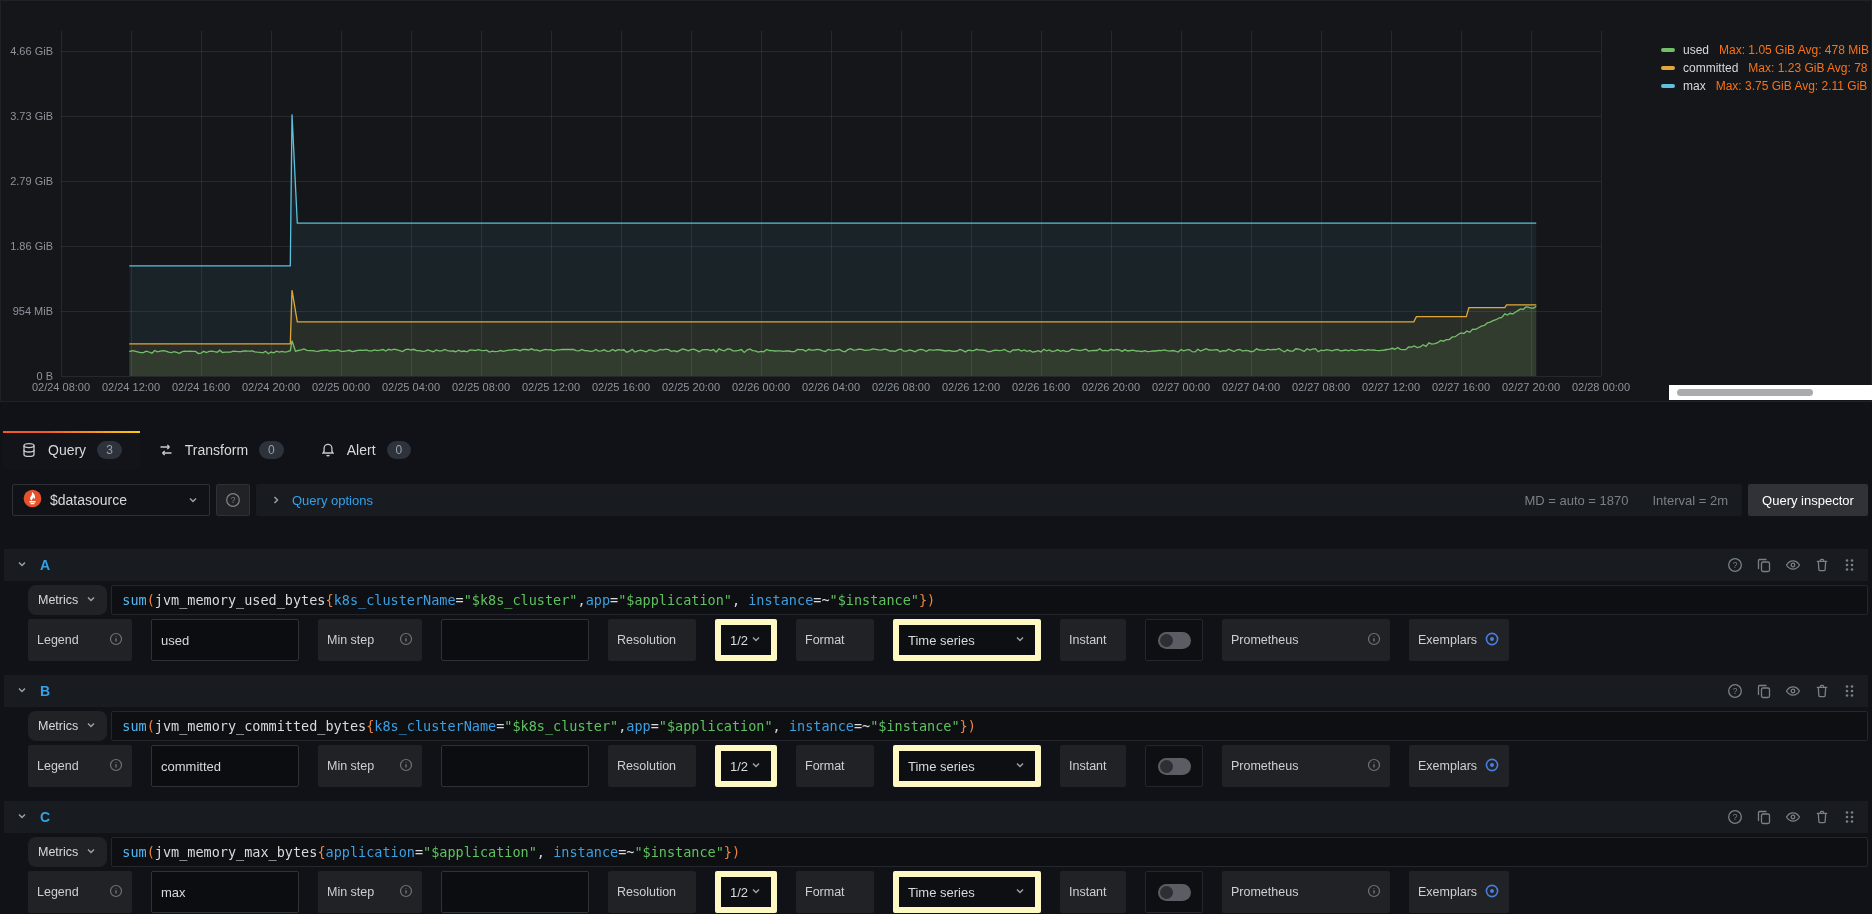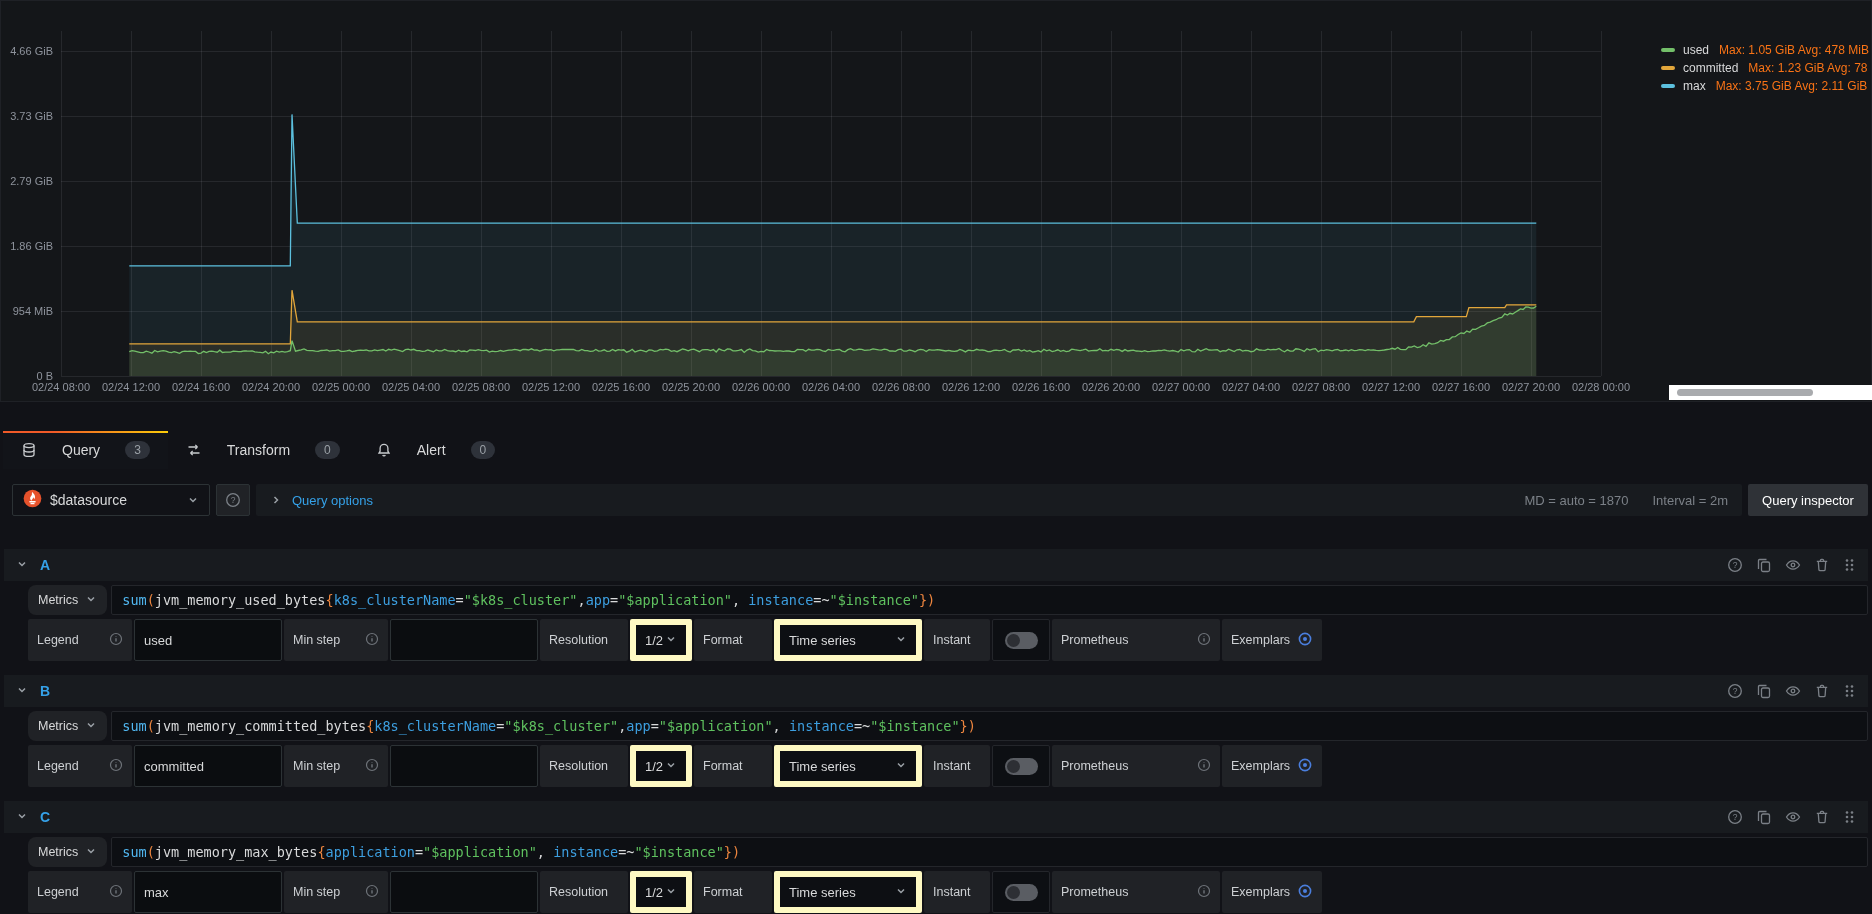--- a/index.html
+++ b/index.html
@@ -17,21 +17,21 @@
   .legend-row { display:flex; align-items:center; height:18px; cursor:pointer; }
   .swatch { width:14px; height:4px; border-radius:2px; margin-right:8px; flex:none; }
   .lg-name { margin-right:10px; color:#d8d9da; }
   .lg-stats { color:#f97316; }
 
   .legend-scrollbar { position:absolute; left:1668px; top:384px; width:204px; height:15px; background:#ffffff; }
   .legend-scrollbar-thumb { position:absolute; left:8px; top:4px; width:136px; height:7px; background:#a9abae; border-radius:4px; }
 
   
   .tabbar { display:flex; align-items:stretch; height:37px; margin-top:29px; padding-left:3px; background:#111217; }
-  .tab { position:relative; display:flex; align-items:center; gap:25px; padding:14px 18px; font-size:14px; color:#d8d9da; cursor:pointer; }
+  .tab { position:relative; display:flex; align-items:center; gap:11px; padding:14px 18px; font-size:14px; color:#d8d9da; cursor:pointer; }
   .tab.active { background:#121419; box-shadow:0 1px 0 #121419; }
   .tab.active::before { content:""; position:absolute; top:0; left:0; right:0; height:2px;
       background:linear-gradient(90deg,#f05a28 30%,#fbca0a 99%); }
   .tab .ticon { display:flex; width:16px; height:16px; }
   .badge { background:#2e323a; color:#9aa0a6; border-radius:11px; padding:1px 9px; font-size:12px; line-height:16px; }
 
   
   .toolbar { display:flex; align-items:flex-end; gap:6px; height:32px; margin:16px 4px 0 12px; }
   .ds-select { display:flex; align-items:center; gap:8px; width:198px; height:32px; padding:0 10px;
       background:#111217; border:1px solid #2c3235; border-radius:2px; cursor:pointer; font-size:14px; }
@@ -61,21 +61,21 @@
       border:none; border-radius:8px; color:#d8d9da; font-family:"Liberation Sans",sans-serif; font-size:12.5px; font-weight:500; cursor:pointer; }
   .exprbox { flex:1; display:flex; align-items:center; padding:0 10px; background:#0d0f13;
       border:1px solid #24262b; border-radius:2px; font-family:"DejaVu Sans Mono", monospace; font-size:13.5px; white-space:pre; cursor:text; }
   .tk-fn  { color:#51b8f2; }
   .tk-br  { color:#ee863f; }
   .tk-lbl { color:#3d9fe0; }
   .tk-str { color:#5fc15f; }
   .tk-op  { color:#d8d9da; }
   .tk-txt { color:#d8d9da; }
 
-  .qoptions { display:flex; gap:2px; margin:4px 0 0 24px; height:42px; }
+  .qoptions { display:flex; gap:19px; margin:4px 0 0 24px; height:42px; }
   .chip { display:flex; align-items:center; justify-content:space-between; padding:0 9px;
       background:#202226; border-radius:2px; color:#cdd0d3; font-size:12.5px; font-weight:500; flex:none; }
   .chip.plain { justify-content:flex-start; }
   .opt-input { background:#0b0d10; border:1px solid #2c3235; border-radius:2px; color:#d8d9da;
       font-family:"Liberation Sans",sans-serif; font-size:13px; padding:0 9px; flex:none; }
   .sel { display:flex; align-items:center; justify-content:space-between; padding:0 9px;
       background:#0d0f13; border:6px solid #fef9c3; border-radius:2px; color:#d8d9da; font-size:13px; cursor:pointer; flex:none; }
   .tglbox { display:flex; align-items:center; justify-content:center; background:#0d0f13;
       border:1px solid #24262b; border-radius:2px; flex:none; cursor:pointer; }
   .toggle { position:relative; width:33px; height:17px; border-radius:9px; background:#5a5d63; }

